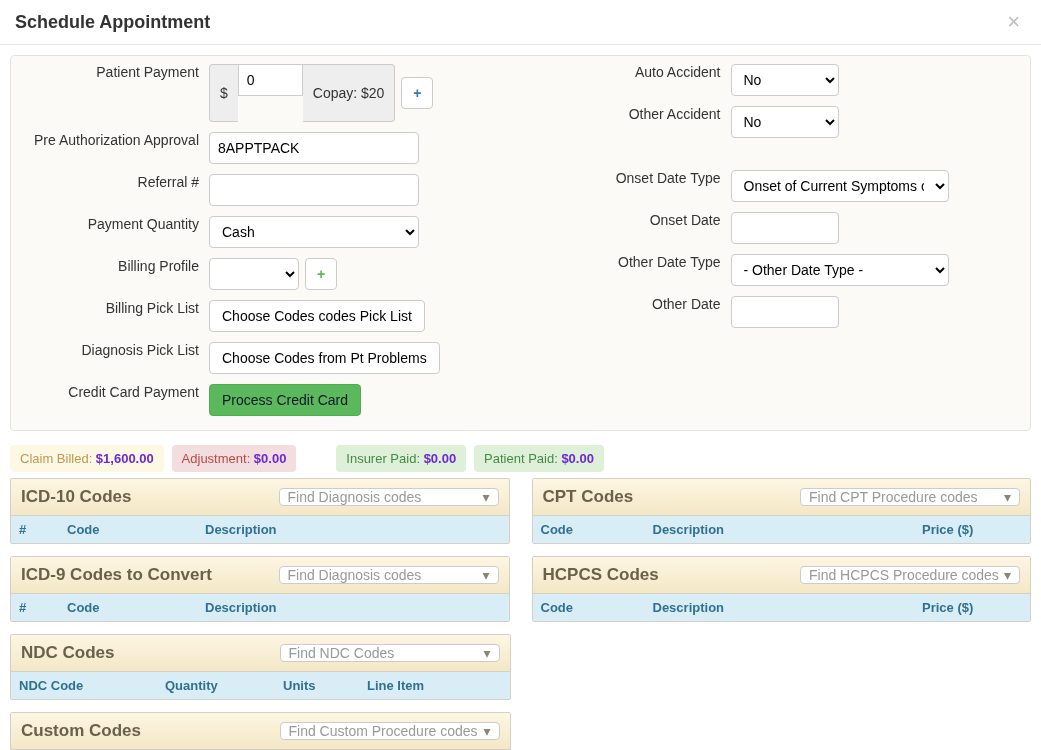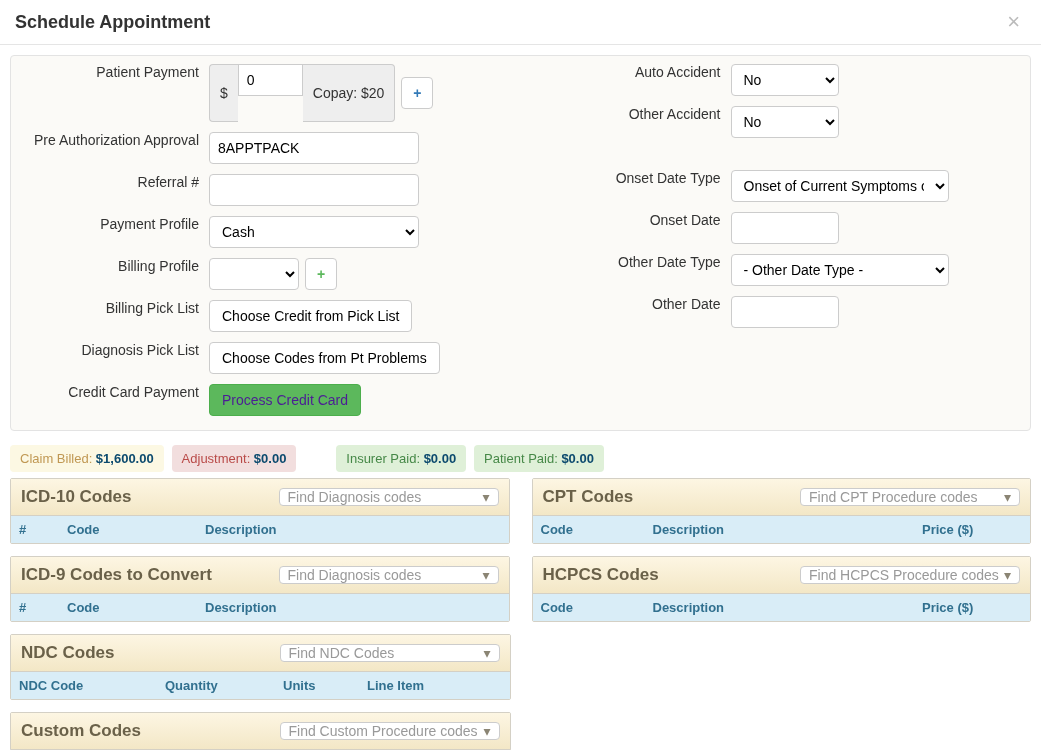--- a/index.html
+++ b/index.html
@@ -61,33 +61,33 @@
     border-left: none; border-radius: 0 4px 4px 0;
     display: inline-flex; align-items: center;
   }
   .btn {
     display: inline-flex; align-items: center; justify-content: center;
     padding: 6px 12px; border-radius: 4px; font-size: 14px;
     border: 1px solid #ccc; background: #fff; cursor: pointer;
     height: 32px;
   }
   .btn-icon { width: 32px; padding: 0; }
-  .btn-green { background: #5cb85c; border-color: #4cae4c; color: #4c1d95; }
+  .btn-green { background: #5cb85c; border-color: #4cae4c; color: #0f172a; }
   .plus-blue { color: #337ab7; font-weight: bold; }
   .plus-green { color: #5cb85c; font-weight: bold; }
   .badges { margin-bottom: 6px; }
   .badge {
     display: inline-block; padding: 6px 10px; border-radius: 4px;
     font-size: 13px; margin-right: 4px;
   }
   .badge-billed { background: #fcf8e3; color: #c09853; }
   .badge-adj { background: #f2dede; color: #b94a48; }
   .badge-ins { background: #dff0d8; color: #468847; margin-left: 32px; }
   .badge-pat { background: #dff0d8; color: #468847; }
-  .badge strong { color: #0c4a6e; }
+  .badge strong { color: #6d28d9; }
   .two-tables { display: flex; gap: 22px; margin-bottom: 12px; }
   .code-panel { flex: 1; border: 1px solid #d4d0c5; border-radius: 2px; }
   .code-header {
     background: linear-gradient(#fdf6e3, #f3e7c6);
     padding: 8px 10px; display: flex; justify-content: space-between; align-items: center;
     border-bottom: 1px solid #d4d0c5;
     gap: 40px;
   }
   .code-header h3 {
     font-size: 17px; font-weight: 600; color: #6a6149; margin: 0;
@@ -149,38 +149,38 @@
               <input type="text" value="8APPTPACK" style="">
             </div>
           </div>
           <div class="form-row">
             <label class="form-label">Referral #</label>
             <div class="form-control">
               <input type="text" value="" style="">
             </div>
           </div>
           <div class="form-row">
-            <label class="form-label">Payment Profile</label>
+            <label class="form-label">Payment Quantity</label>
             <div class="form-control">
               <select><option>Cash</option></select>
             </div>
           </div>
           <div class="form-row">
             <label class="form-label">Billing Profile</label>
             <div class="form-control">
               <select class="narrow-select"><option></option></select>
               <button class="btn btn-icon">
                   <span class="plus-green">+</span>
                 </button>
             </div>
           </div>
           <div class="form-row">
             <label class="form-label">Billing Pick List</label>
             <div class="form-control">
-              <button class="btn">Choose Credit from Pick List</button>
+              <button class="btn">Choose Codes codes Pick List</button>
             </div>
           </div>
           <div class="form-row">
             <label class="form-label">Diagnosis Pick List</label>
             <div class="form-control">
               <button class="btn">Choose Codes from Pt Problems</button>
             </div>
           </div>
           <div class="form-row">
             <label class="form-label">Credit Card Payment</label>

